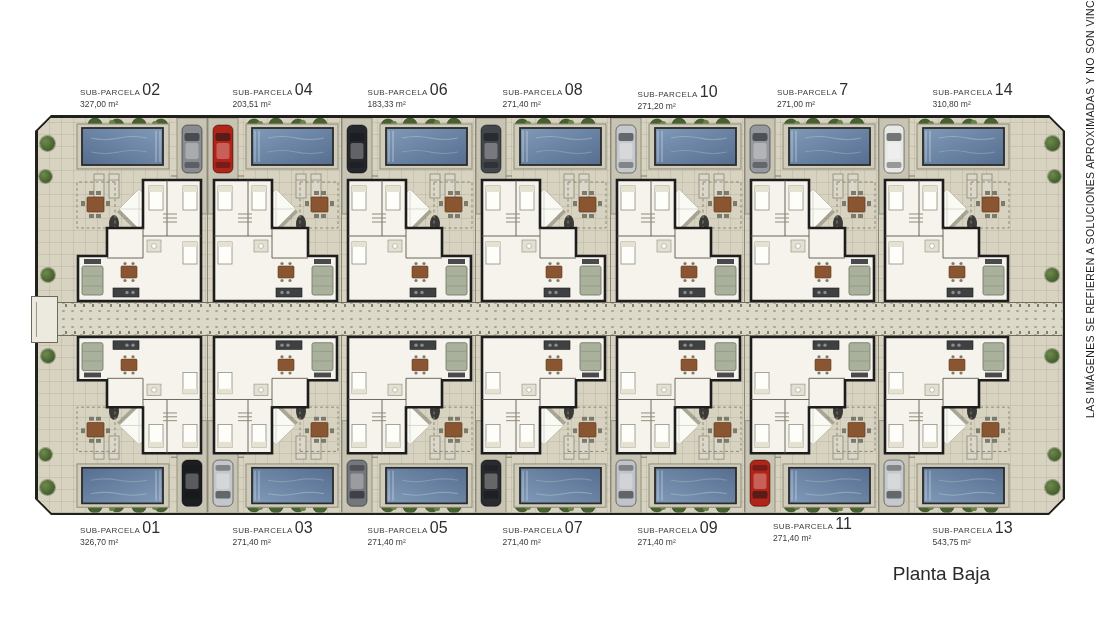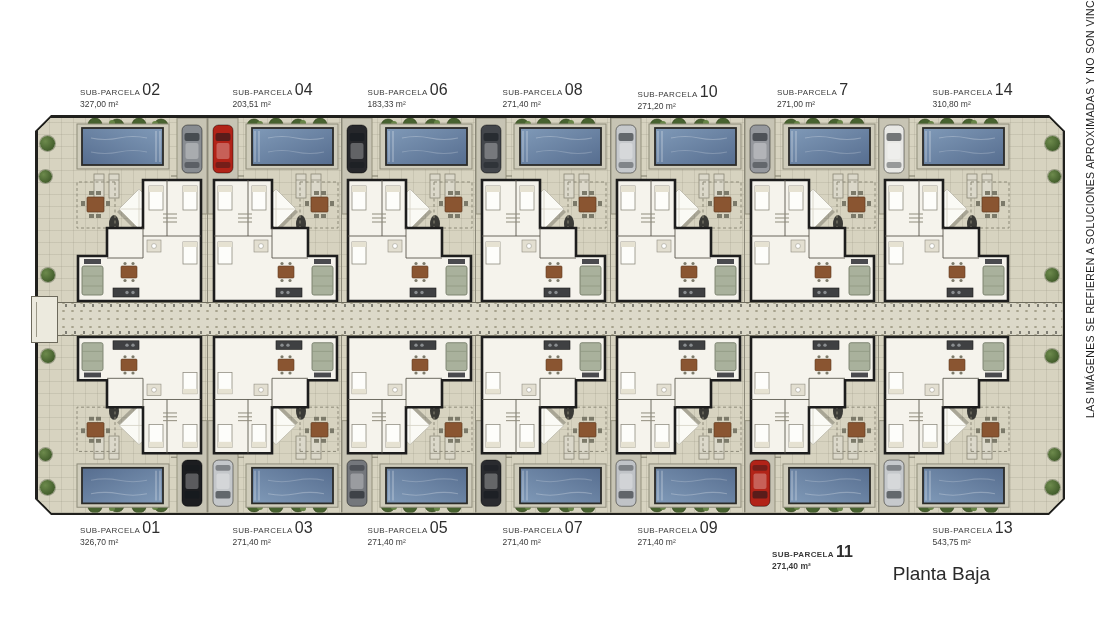--- a/index.html
+++ b/index.html
@@ -1433,21 +1433,21 @@
       </div>
       <div class="plabel" style="left: 340px; width: 135px; top: 520px;">
         <div class="plabel-inner"><span class="plabel-name">SUB-PARCELA</span><span class="plabel-num">05</span><div class="plabel-area">271,40 m²</div></div>
       </div>
       <div class="plabel" style="left: 475px; width: 135px; top: 520px;">
         <div class="plabel-inner"><span class="plabel-name">SUB-PARCELA</span><span class="plabel-num">07</span><div class="plabel-area">271,40 m²</div></div>
       </div>
       <div class="plabel" style="left: 610px; width: 135px; top: 520px;">
         <div class="plabel-inner"><span class="plabel-name">SUB-PARCELA</span><span class="plabel-num">09</span><div class="plabel-area">271,40 m²</div></div>
       </div>
-      <div class="plabel" style="left: 745px; width: 135px; top: 544px; font-weight: bold;">
+      <div class="plabel" style="left: 745px; width: 135px; top: 516px;">
         <div class="plabel-inner"><span class="plabel-name">SUB-PARCELA</span><span class="plabel-num">11</span><div class="plabel-area">271,40 m²</div></div>
       </div>
       <div class="plabel" style="left: 880px; width: 185px; top: 520px;">
         <div class="plabel-inner"><span class="plabel-name">SUB-PARCELA</span><span class="plabel-num">13</span><div class="plabel-area">543,75 m²</div></div>
       </div>
     </div>
 
   <div class="curb-box"></div>
 
 

